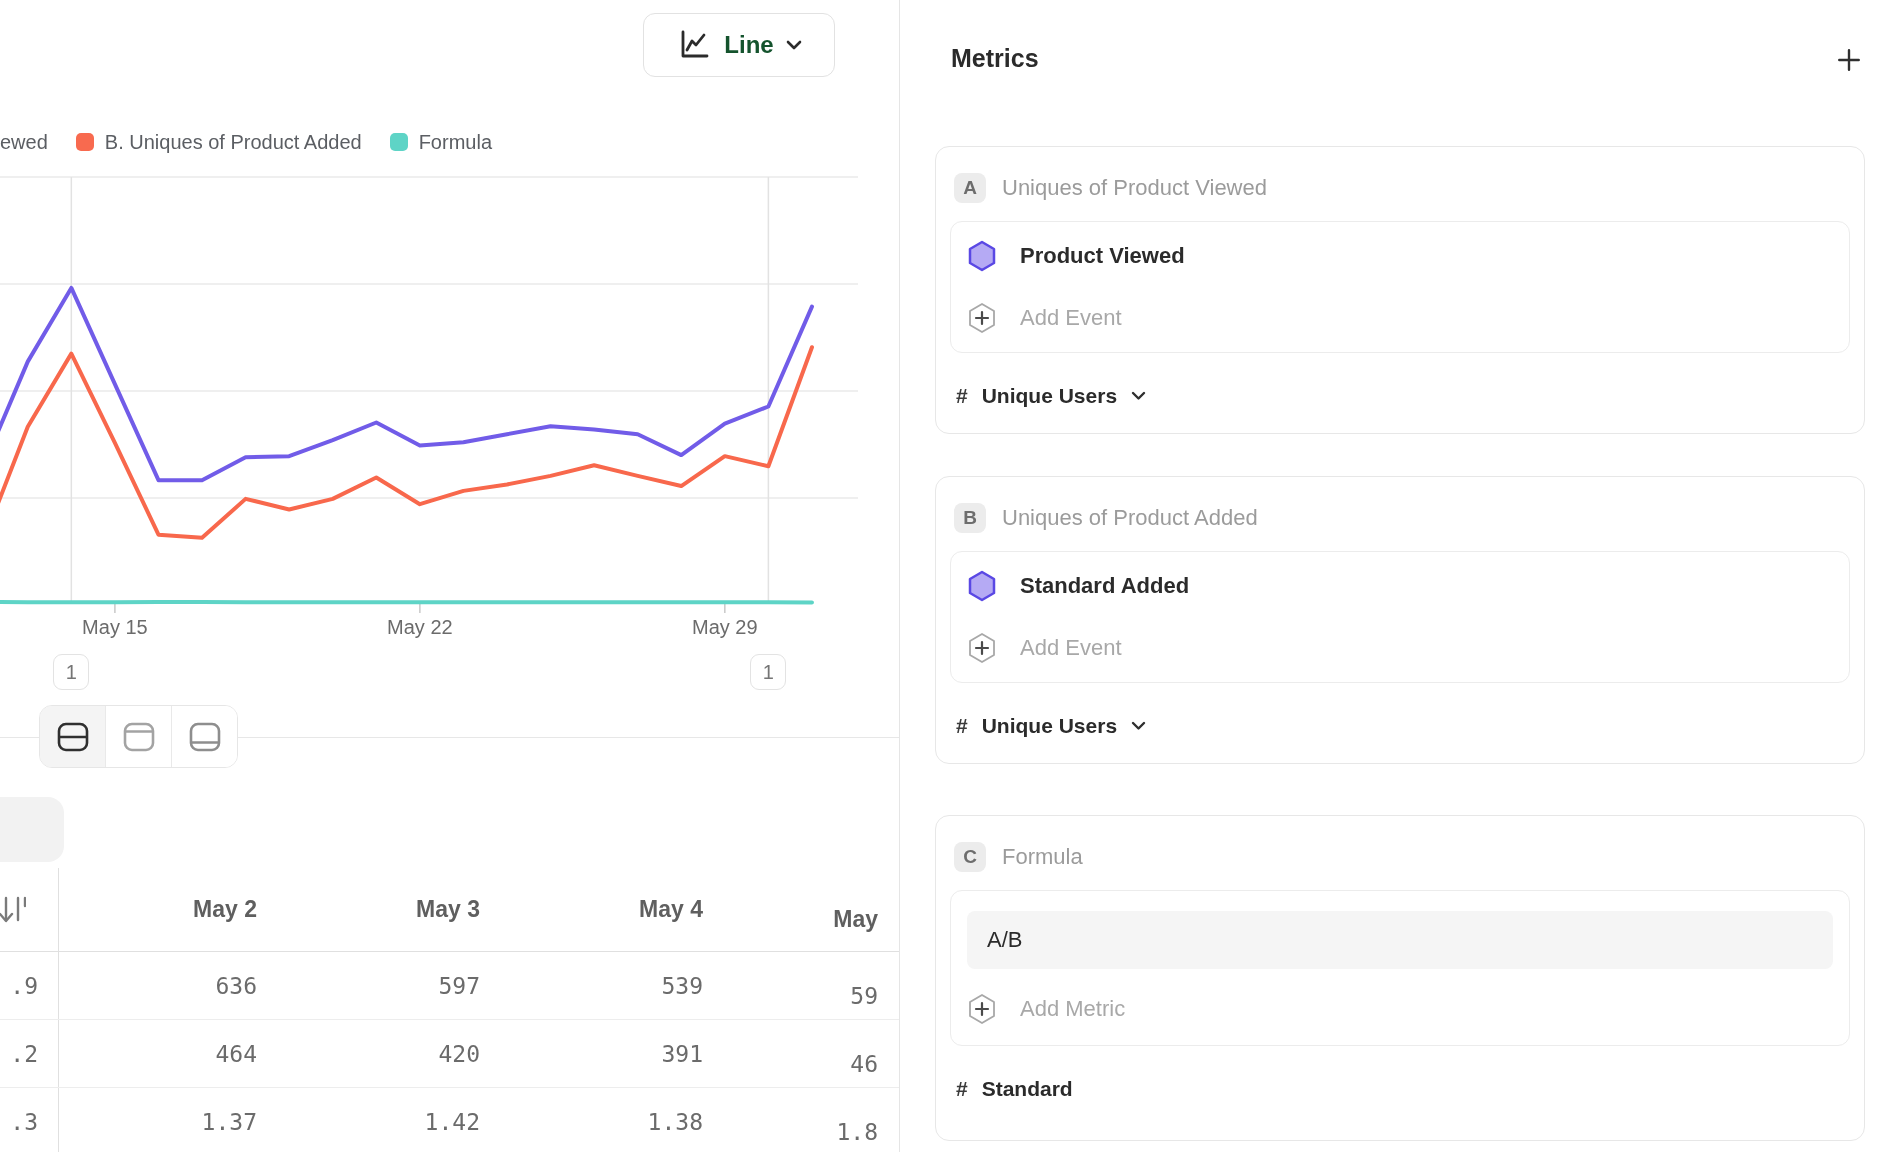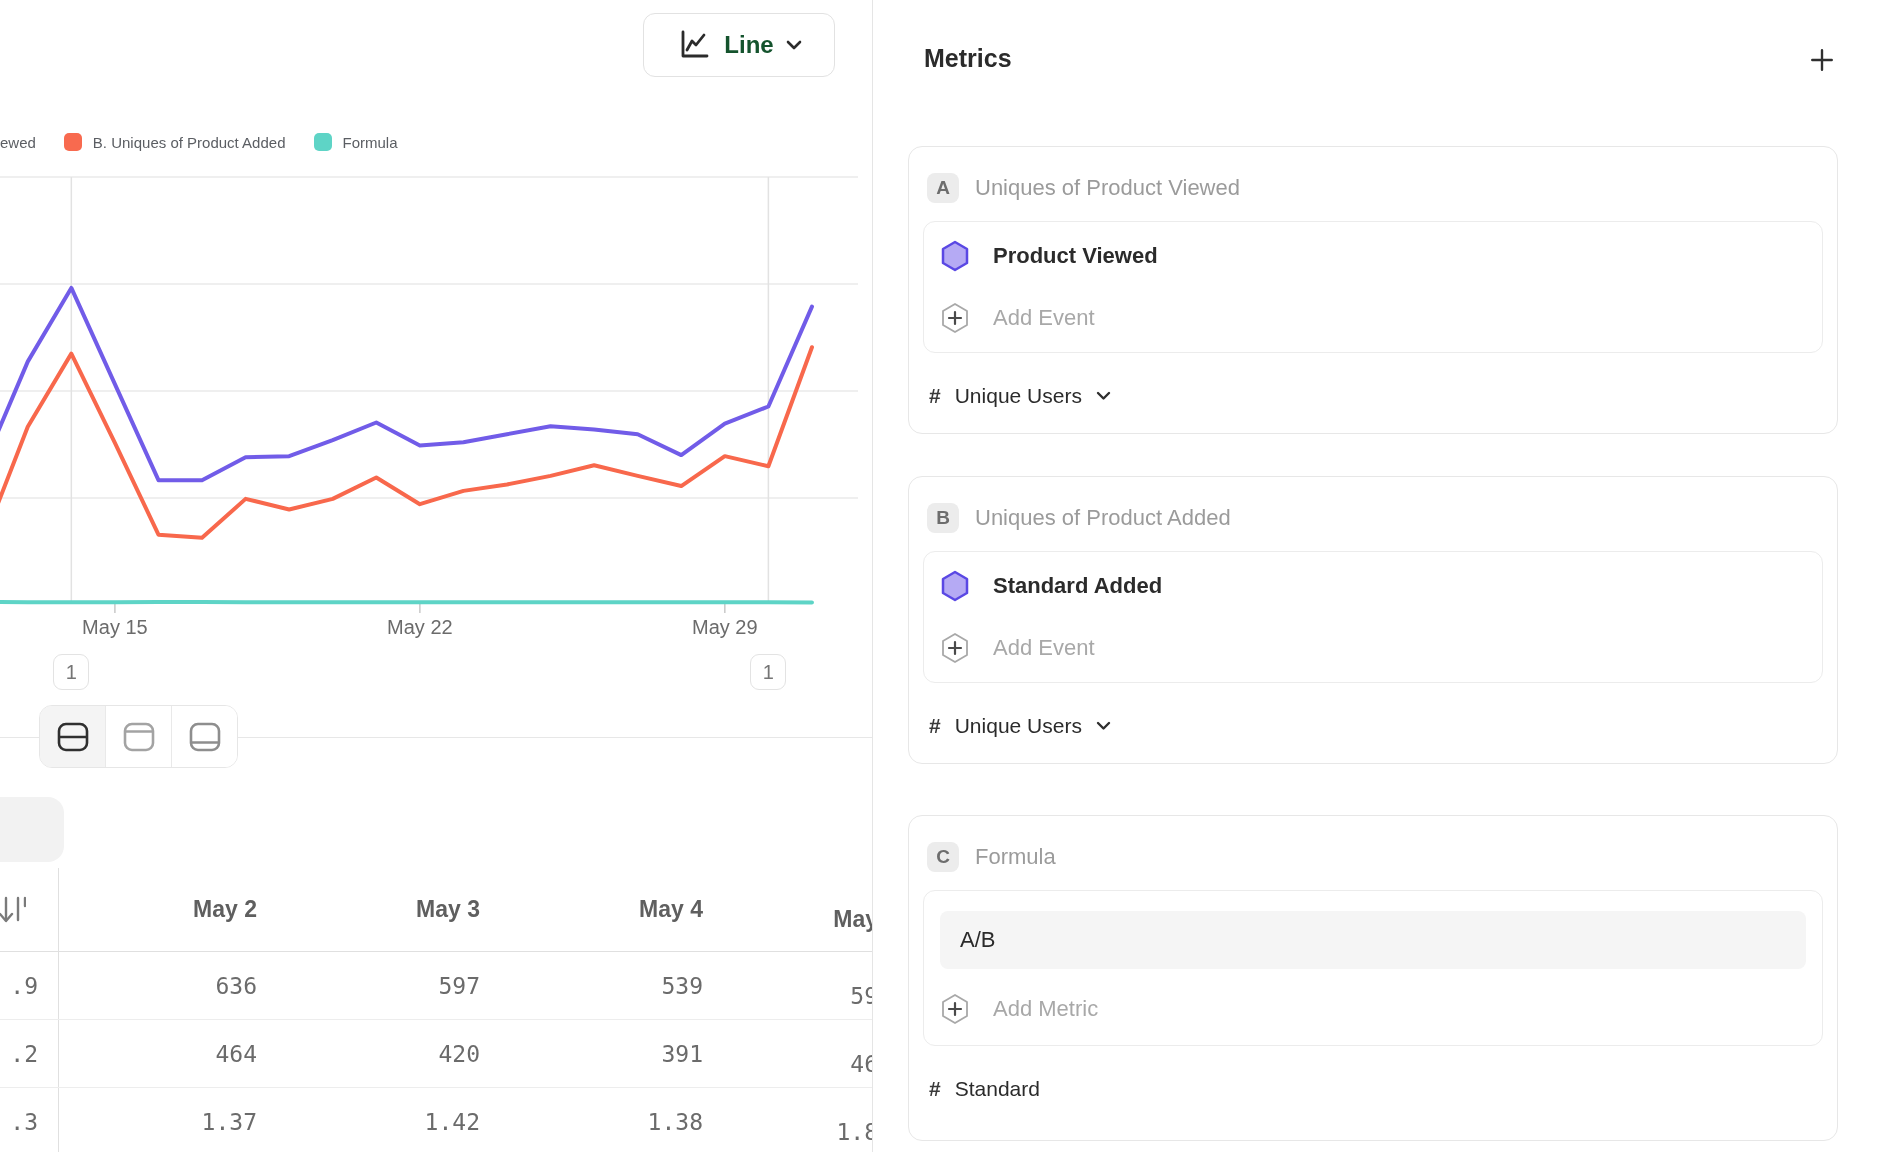--- a/index.html
+++ b/index.html
@@ -12,21 +12,21 @@
   .chart-region { position:absolute; left:0; top:0; width:899px; height:1152px; overflow:hidden; background:#fff; }
 
   .chart-type-btn {
     position:absolute; left:643px; top:13px; width:192px; height:64px;
     border:1.5px solid #e2e2e2; border-radius:12px; background:#fff;
     display:flex; align-items:center; justify-content:center; gap:12px; cursor:pointer;
   }
   .chart-type-btn .btn-label { font-size:24px; font-weight:700; color:#14532d; }
 
   .legend { position:absolute; left:0; top:129px; height:26px; display:flex; align-items:center; gap:28px; white-space:nowrap; }
-  .legend-item { display:flex; align-items:center; gap:11px; font-size:15px; color:#5b5e63; }
+  .legend-item { display:flex; align-items:center; gap:11px; font-size:20px; color:#5b5e63; }
   .legend-swatch { width:18px; height:18px; border-radius:5px; flex:0 0 auto; }
 
   .chart-svg { position:absolute; left:0; top:0; }
 
   .x-label { position:absolute; width:120px; text-align:center; top:616px; font-size:20px; color:#6b6b6b; }
 
   .ann-badge {
     position:absolute; top:654px; width:36px; height:36px;
     background:#fff; border:1.5px solid #e3e3e3; border-radius:9px;
     display:flex; align-items:center; justify-content:center;
@@ -57,21 +57,21 @@
   .t-cell-0 { width:59px; align-self:stretch; border-right:1.5px solid #e0e0e0;
               display:flex; align-items:center; overflow:hidden; }
   .t-cell { width:223px; text-align:right; padding-right:25px; }
   .t-cell.last { width:170px; padding-right:20px;margin-top:20px; }
   .t-head .t-cell { font-size:23px; font-weight:700; color:#5f5f5f; }
   .t-body-row .t-cell { font-family:"DejaVu Sans Mono", monospace; font-size:23px; color:#6b6b6b; }
   .t-cell-0 .frag { width:100%; text-align:right; padding-right:20px;
                     font-family:"DejaVu Sans Mono", monospace; font-size:23px; color:#6b6b6b; }
 
   
-  .metrics-panel { position:absolute; left:872px; top:0; width:999px; height:1152px; background:#fff; border-left:1.5px solid #e5e5e5; }
+  .metrics-panel { position:absolute; left:899px; top:0; width:999px; height:1152px; background:#fff; border-left:1.5px solid #e5e5e5; }
   .metrics-title { position:absolute; left:51px; top:44px; font-size:25px; font-weight:700; color:#2b2b2b; }
   .metrics-add { position:absolute; left:935px; top:46px; width:28px; height:28px; display:flex; align-items:center; justify-content:center; cursor:pointer; }
 
   .metric-card {
     position:absolute; left:35px; width:930px;
     background:#fff; border:1.5px solid #e7e7e7; border-radius:14px;
     padding:26px 14px 0;
   }
   .card-title-row { display:flex; align-items:center; gap:16px; height:30px; padding-left:4px; }
   .card-badge {
@@ -85,21 +85,21 @@
   .inner-row { display:flex; align-items:center; gap:23px; height:32px; cursor:pointer; }
   .inner-row .event-label { font-size:22px; font-weight:700; color:#2b2b2b; }
   .inner-row .add-label { font-size:22px; color:#a8a8a8; }
   .formula-input {
     height:58px; background:#f5f5f5; border-radius:8px;
     display:flex; align-items:center; padding-left:20px;
     font-size:22px; color:#2b2b2b; cursor:text;
   }
   .card-footer { display:flex; align-items:center; gap:14px; margin-top:28px; height:30px; padding-left:6px; cursor:pointer; }
   .footer-hash { font-size:21px; font-weight:600; color:#3a3a3a; }
-  .footer-label { font-size:21px; font-weight:400; color:#2b2b2b;text-align:right; }
+  .footer-label { font-size:21px; font-weight:700; color:#2b2b2b;text-align:right; }
 </style>
 </head>
 <body>
 
 <div class="screen">
 
   <div class="chart-region">
 
     <svg class="chart-svg" id="chart-svg" width="899" height="745">
         <line x1="0" y1="177" x2="858" y2="177" stroke="#eaeaea" stroke-width="1.5"></line>

